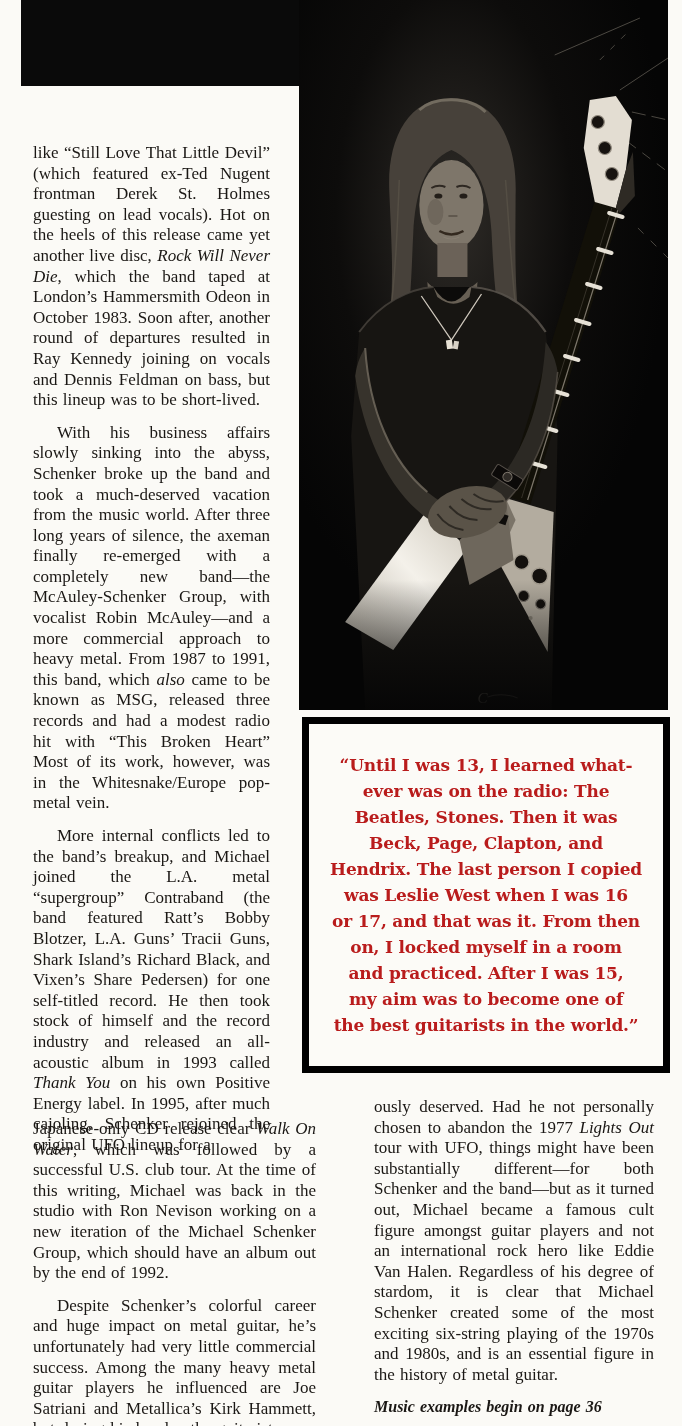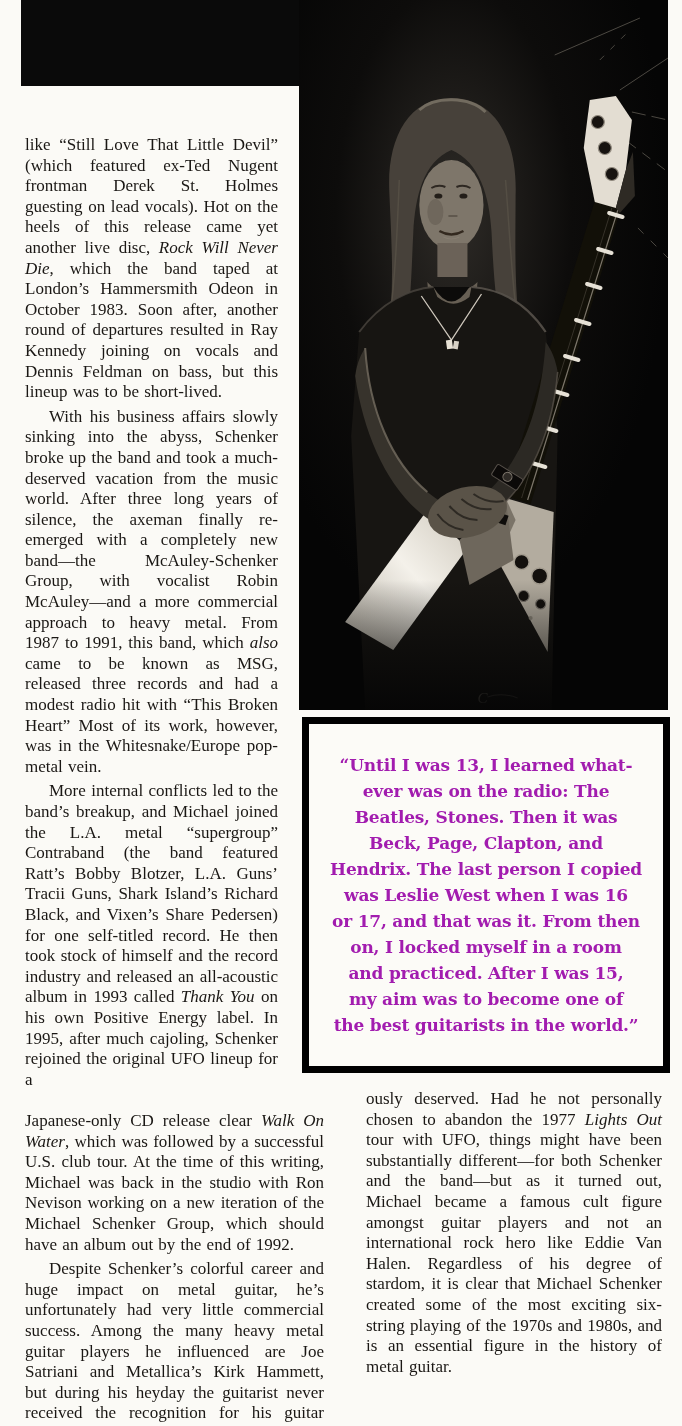--- a/index.html
+++ b/index.html
@@ -12,40 +12,40 @@
   .header-bar{
     position:absolute;left:21px;top:0;width:647px;height:86px;
     background:#0a0a0a;
   }
   .photo{
     position:absolute;left:299px;top:0;width:369px;height:710px;
     background:#070707;
   }
   .photo svg{display:block;width:100%;height:100%;}
   .col{position:absolute;font-size:17px;line-height:20.6px;}
-  .col p{margin:4px;text-align:justify;word-spacing:1px;}
+  .col p{margin:12px;text-align:justify;word-spacing:1px;}
   .col p.indent{text-indent:24px;}
   .col i{font-style:italic;}
   .col-narrow{left:21px;top:131px;width:261px;}
   .col-left-wide{left:21px;top:1107px;width:307px;}
   .col-right{left:362px;top:1085px;width:304px;}
   .footnote{
     margin-top:2px;margin-left:22px;
     font-style:italic;font-weight:bold;font-size:16px;
     text-align:left !important;
   }
   .pull-quote{
     position:absolute;left:302px;top:717px;width:368px;height:356px;
     box-sizing:border-box;border:7px solid #000;background:#fcfbf7;
     display:flex;align-items:center;justify-content:center;
   }
   .pull-quote .quote-text{
     font-family:"DejaVu Serif", serif;font-weight:bold;
     font-size:17px;line-height:26px;letter-spacing:-0.2px;
-    text-align:center;white-space:pre-line;color:#a21caf;
+    text-align:center;white-space:pre-line;color:#b91c1c;
     padding:0 8px;
   }
 </style>
 </head>
 <body>
 
 <div class="header-bar"></div>
 
 <div class="photo" title="Black-and-white portrait of a long-haired guitarist in a dark tank top holding a Flying V guitar across his body, headstock raised to the upper right">
   <svg viewBox="0 0 368 710" preserveAspectRatio="none">
@@ -197,13 +197,14 @@
   <p class="indent"><span>More internal conflicts led to the band’s breakup, and Michael joined the L.A. metal “supergroup” Contraband (the band featured Ratt’s Bobby Blotzer, L.A. Guns’ Tracii Guns, Shark Island’s Richard Black, and Vixen’s Share Pedersen) for one self-titled record. He then took stock of himself and the record industry and released an all-acoustic album in 1993 called </span><i>Thank You</i><span> on his own Positive Energy label. In 1995, after much cajoling, Schenker rejoined the original UFO lineup for a</span></p>
 </div>
 
 <div class="col col-left-wide">
   <p><span>Japanese-only CD release clear </span><i>Walk On Water</i><span>, which was followed by a successful U.S. club tour. At the time of this writing, Michael was back in the studio with Ron Nevison working on a new iteration of the Michael Schenker Group, which should have an album out by the end of 1992.</span></p>
   <p class="indent"><span>Despite Schenker’s colorful career and huge impact on metal guitar, he’s unfortunately had very little commercial success. Among the many heavy metal guitar players he influenced are Joe Satriani and Metallica’s Kirk Hammett, but during his heyday the guitarist never received the recognition for his guitar work he so obvi-</span></p>
 </div>
 
 <div class="col col-right">
   <p><span>ously deserved. Had he not personally chosen to abandon the 1977 </span><i>Lights Out</i><span> tour with UFO, things might have been substantially different—for both Schenker and the band—but as it turned out, Michael became a famous cult figure amongst guitar players and not an international rock hero like Eddie Van Halen. Regardless of his degree of stardom, it is clear that Michael Schenker created some of the most exciting six-string playing of the 1970s and 1980s, and is an essential figure in the history of metal guitar.</span></p>
+  <p class="footnote">Music examples begin on page 36</p>
 </div>
 
 </body></html>

